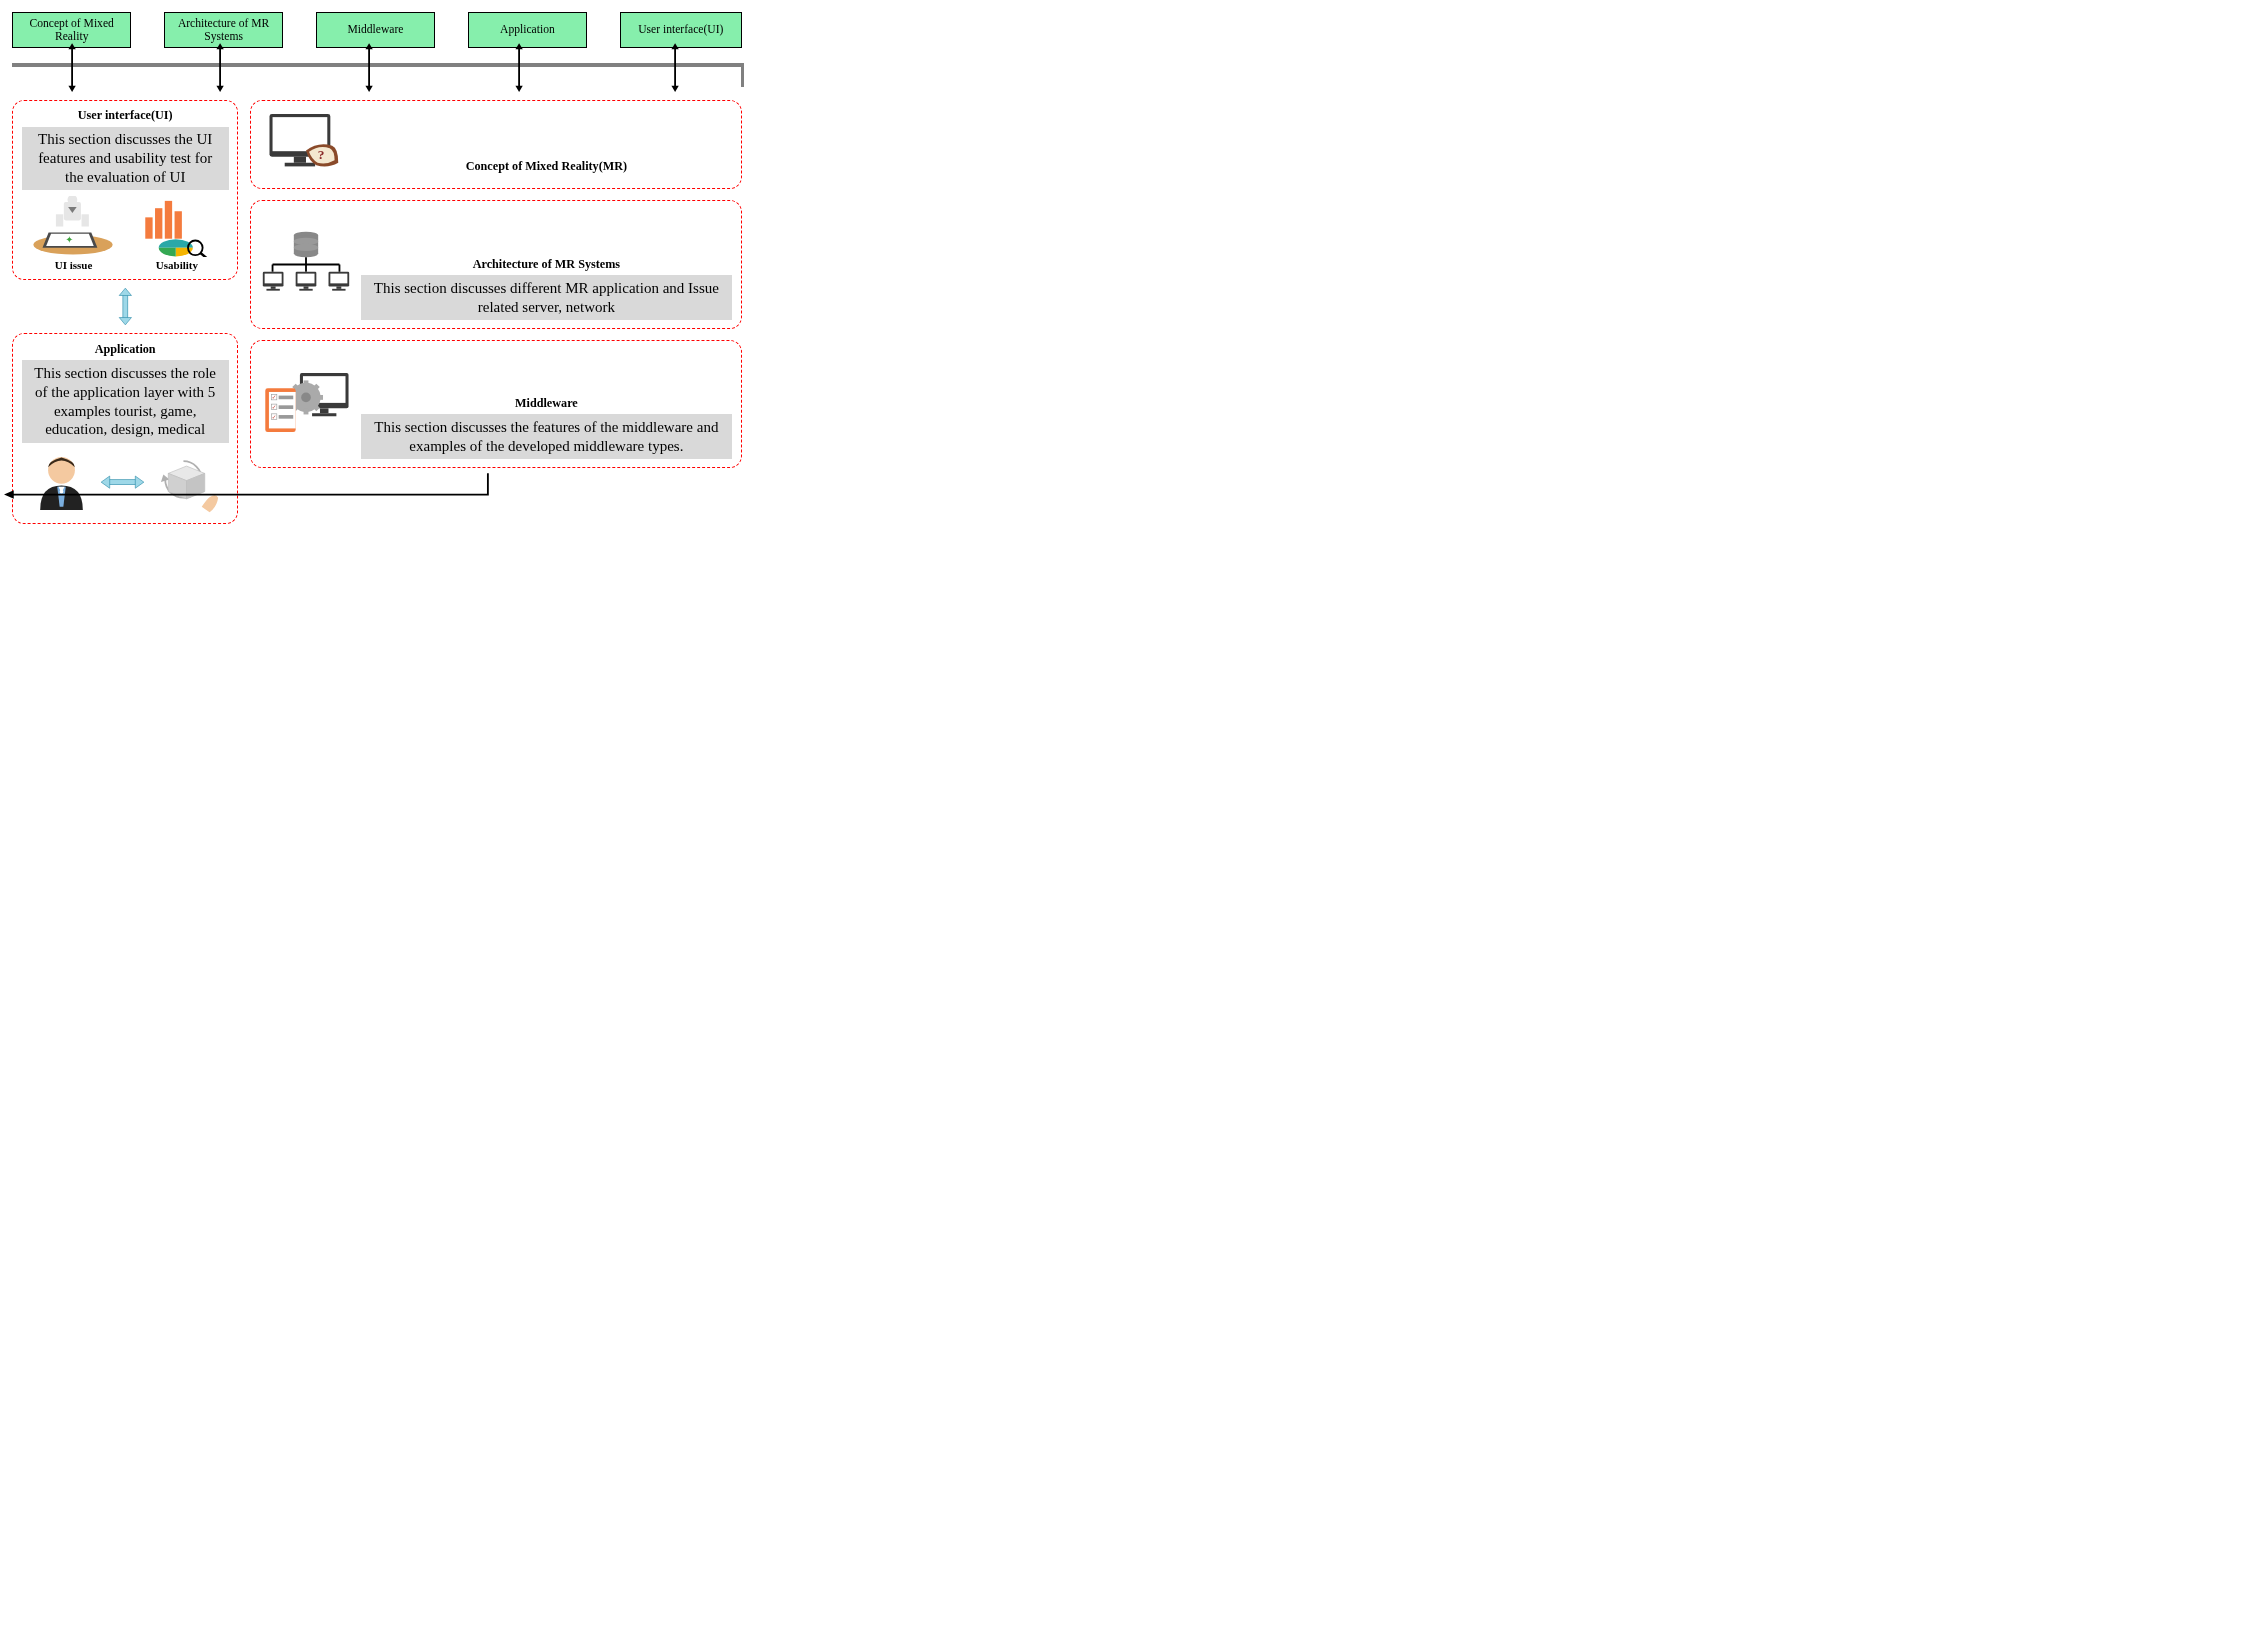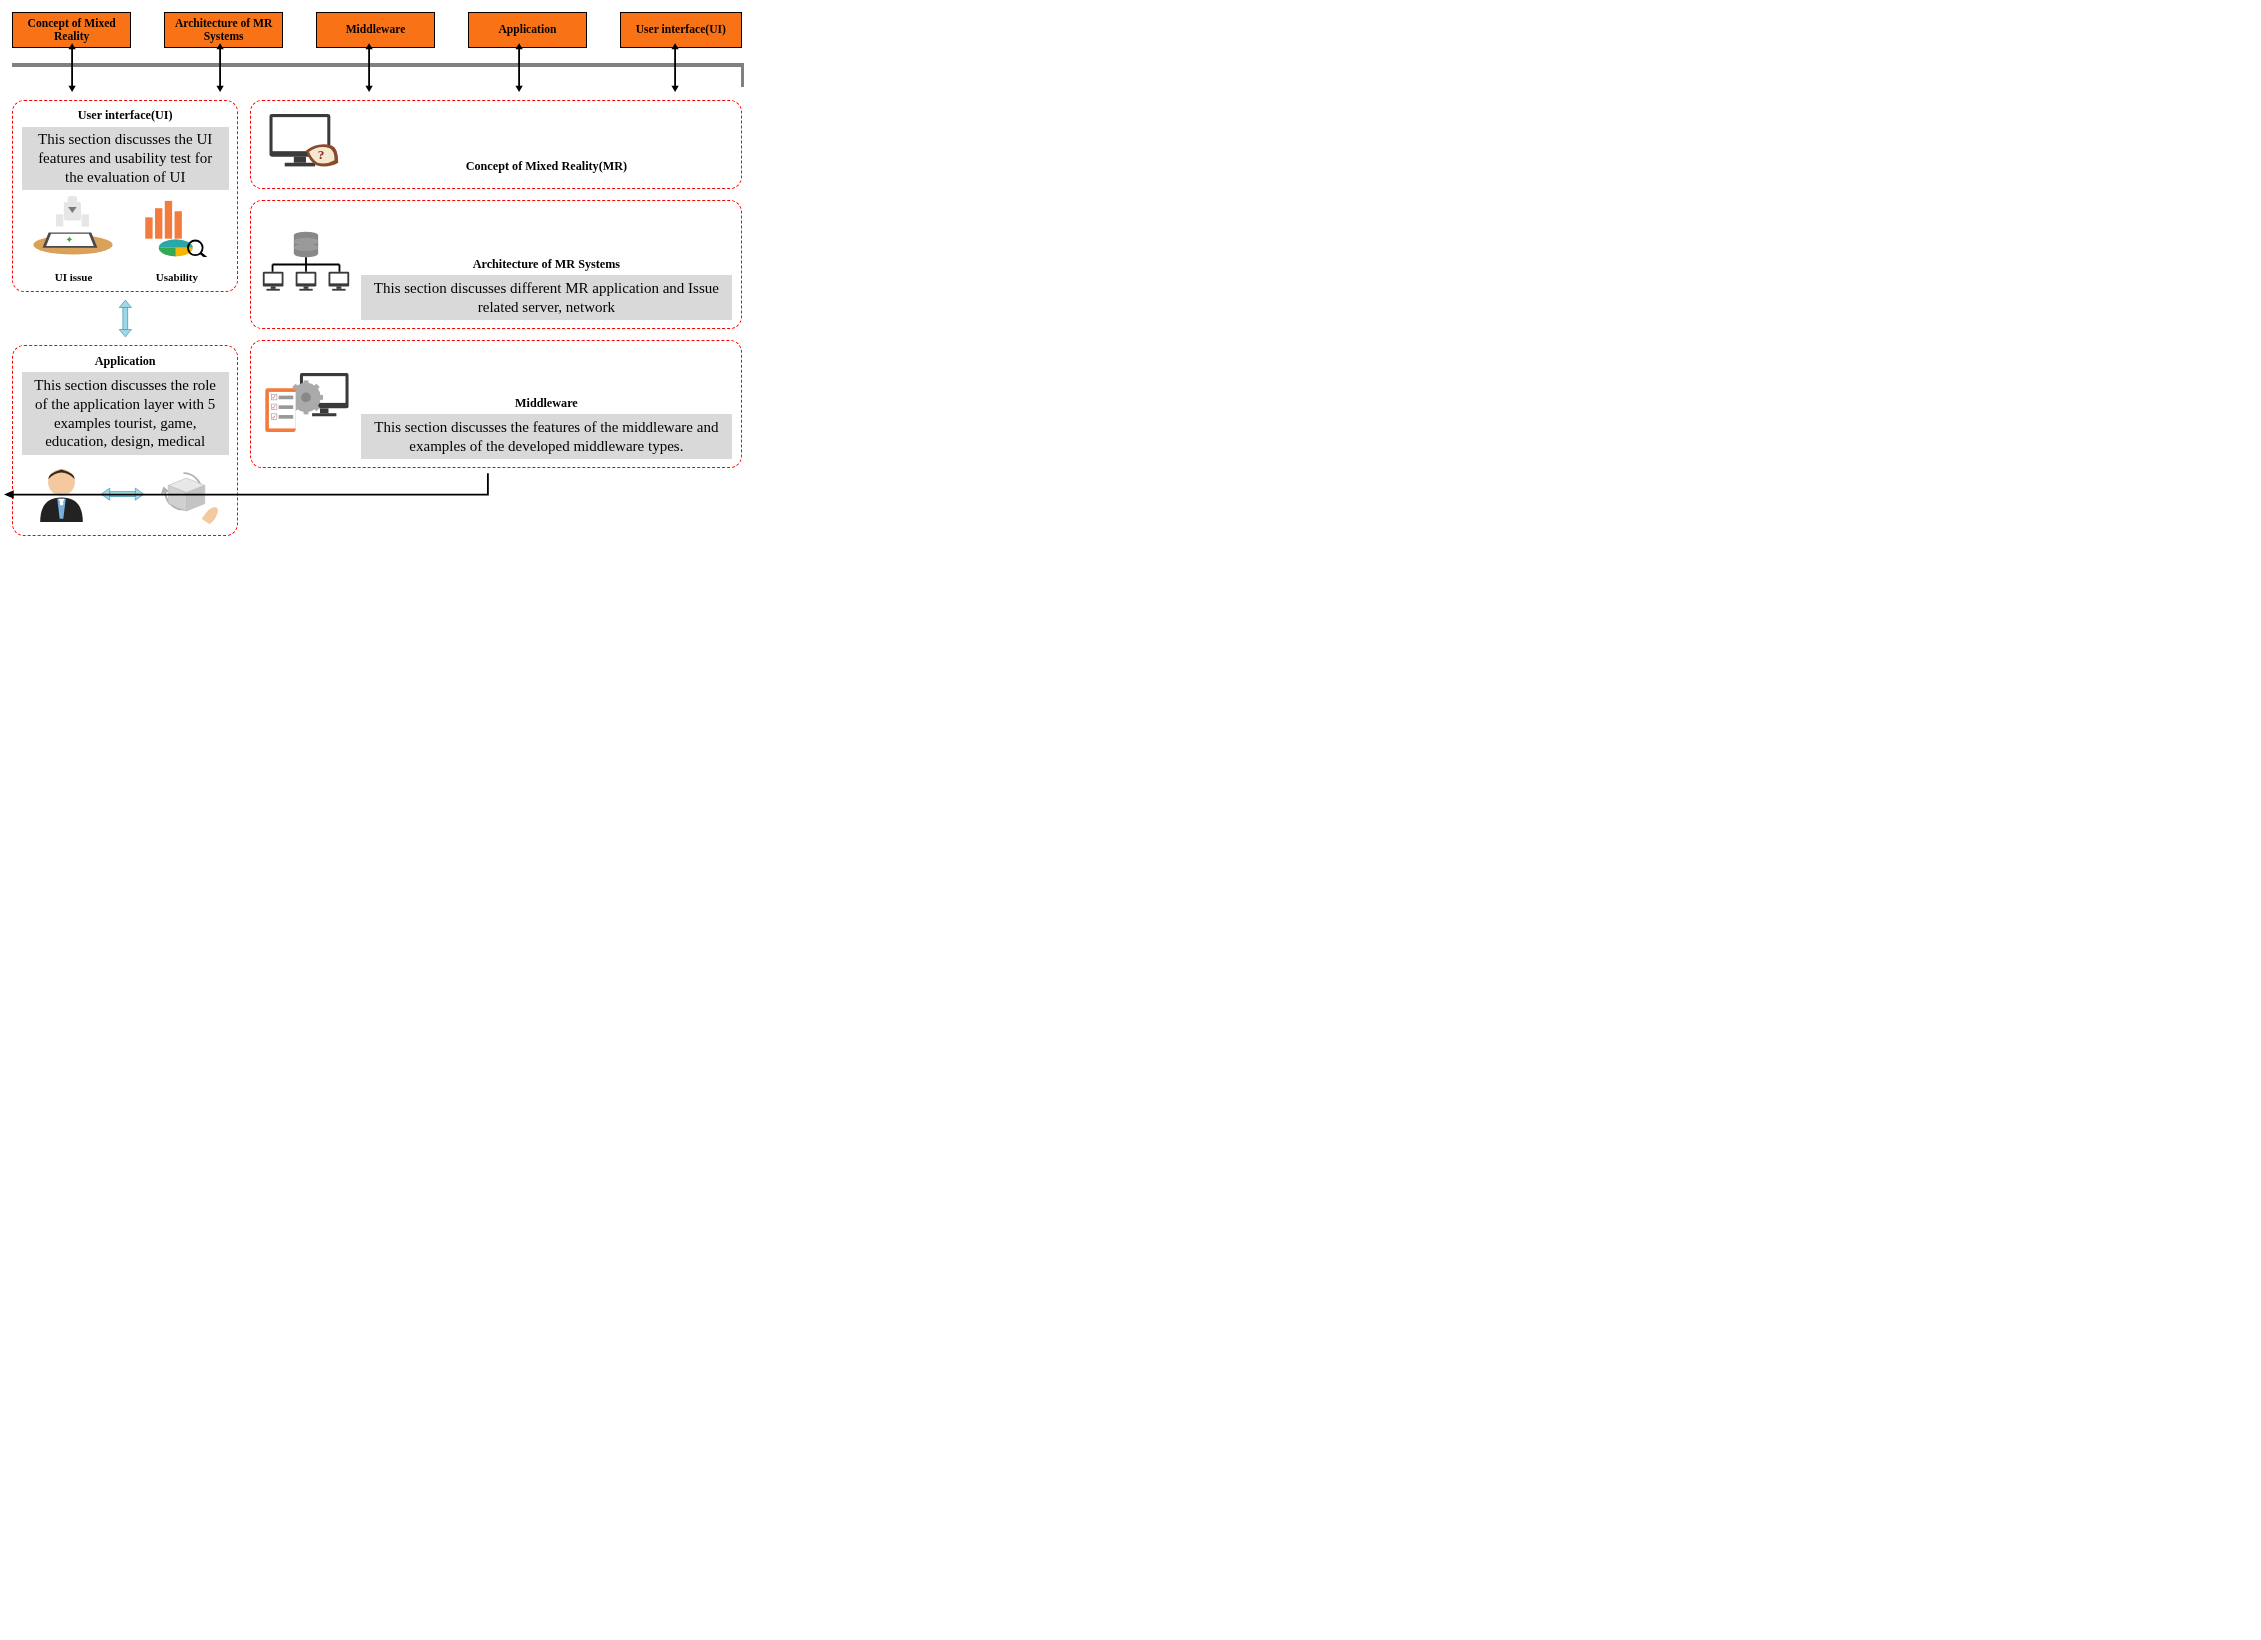--- a/index.html
+++ b/index.html
@@ -10,25 +10,25 @@
     background: #fff;
     width: 754px;
   }
   .top-row {
     display: flex;
     justify-content: space-between;
     gap: 6.1px;
     margin-bottom: 3.1px;
   }
   .top-box {
-    background: #f97316;
+    background: #86efac;
     border: 0.6px solid #000;
     padding: 3.7px 7.3px;
     text-align: center;
-    font-weight: bold;
+    font-weight: normal;
     font-size: 11.6px;
     display: flex;
     align-items: center;
     justify-content: center;
     min-height: 30.5px;
   }
   .connector-bar {
     position: relative;
     height: 43px;
     margin-bottom: 6.1px;
@@ -91,21 +91,21 @@
     align-items: center;
     justify-content: center;
   }
   .right-text { flex: 1; margin-top: 48px; }
   .ui-icons {
     display: flex;
     justify-content: space-around;
     margin-top: 6.1px;
   }
   .ui-icon-block { text-align: center; }
-  .ui-icon-label { font-weight: bold; font-size: 11px; margin-top: 12px; }
+  .ui-icon-label { font-weight: bold; font-size: 11px; margin-top: 0; }
   .mid-arrow { text-align: center; margin: -2.4px 0 6.1px; }
   .app-icons {
     display: flex;
     justify-content: center;
     align-items: center;
     gap: 6.1px;
     margin-top: 6.1px;
   }
   .conn-final {
     position: relative;

